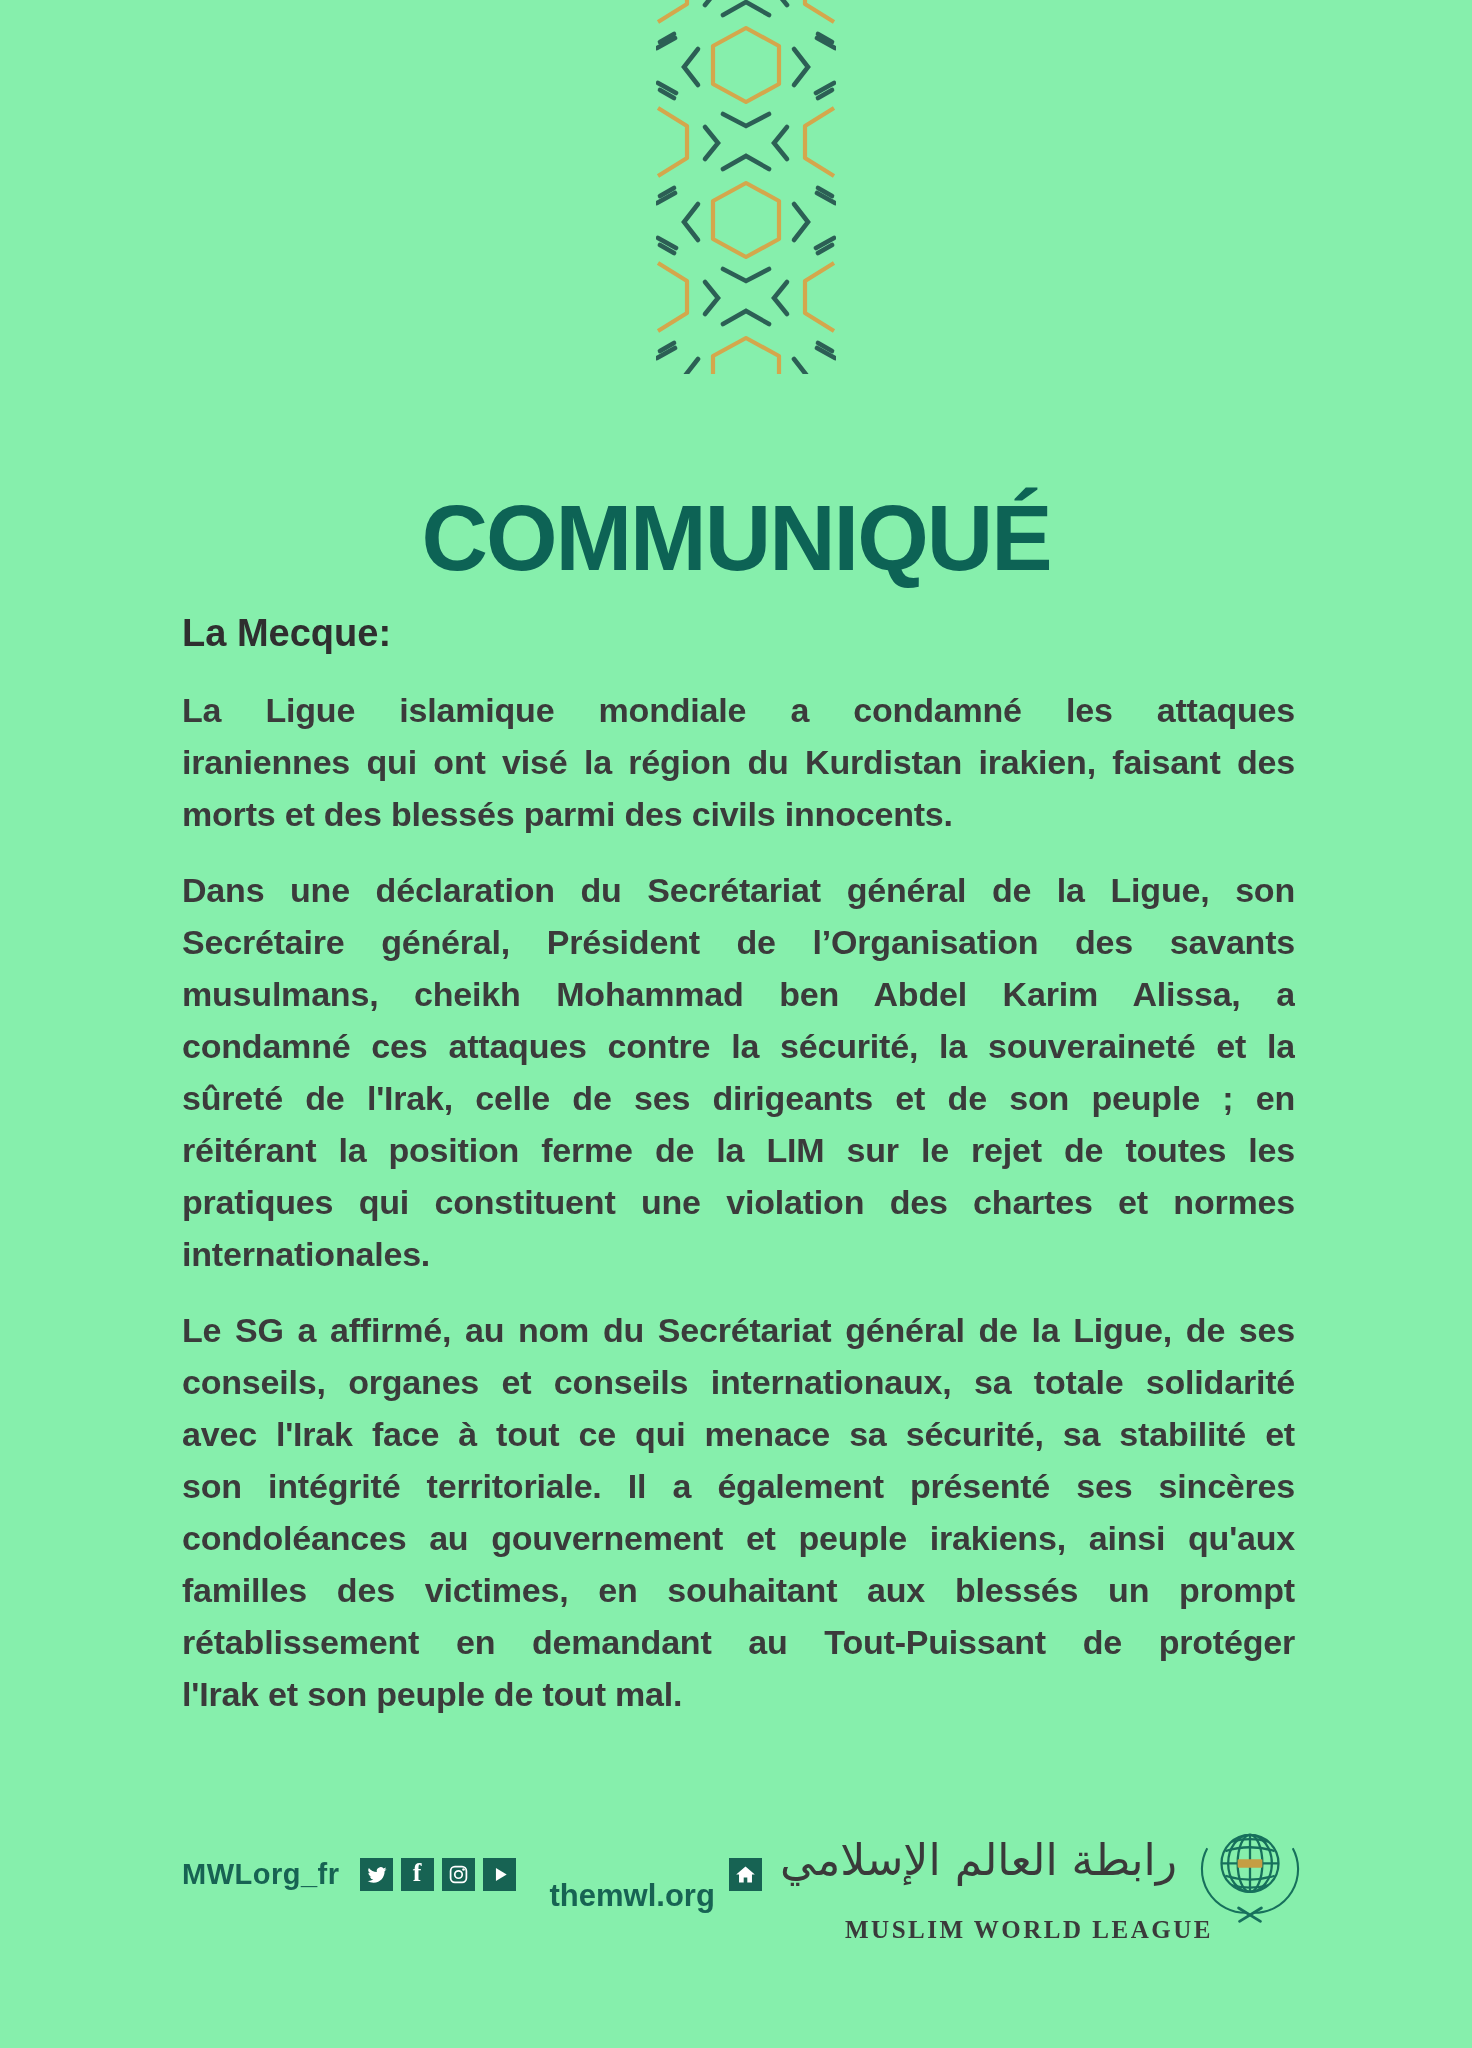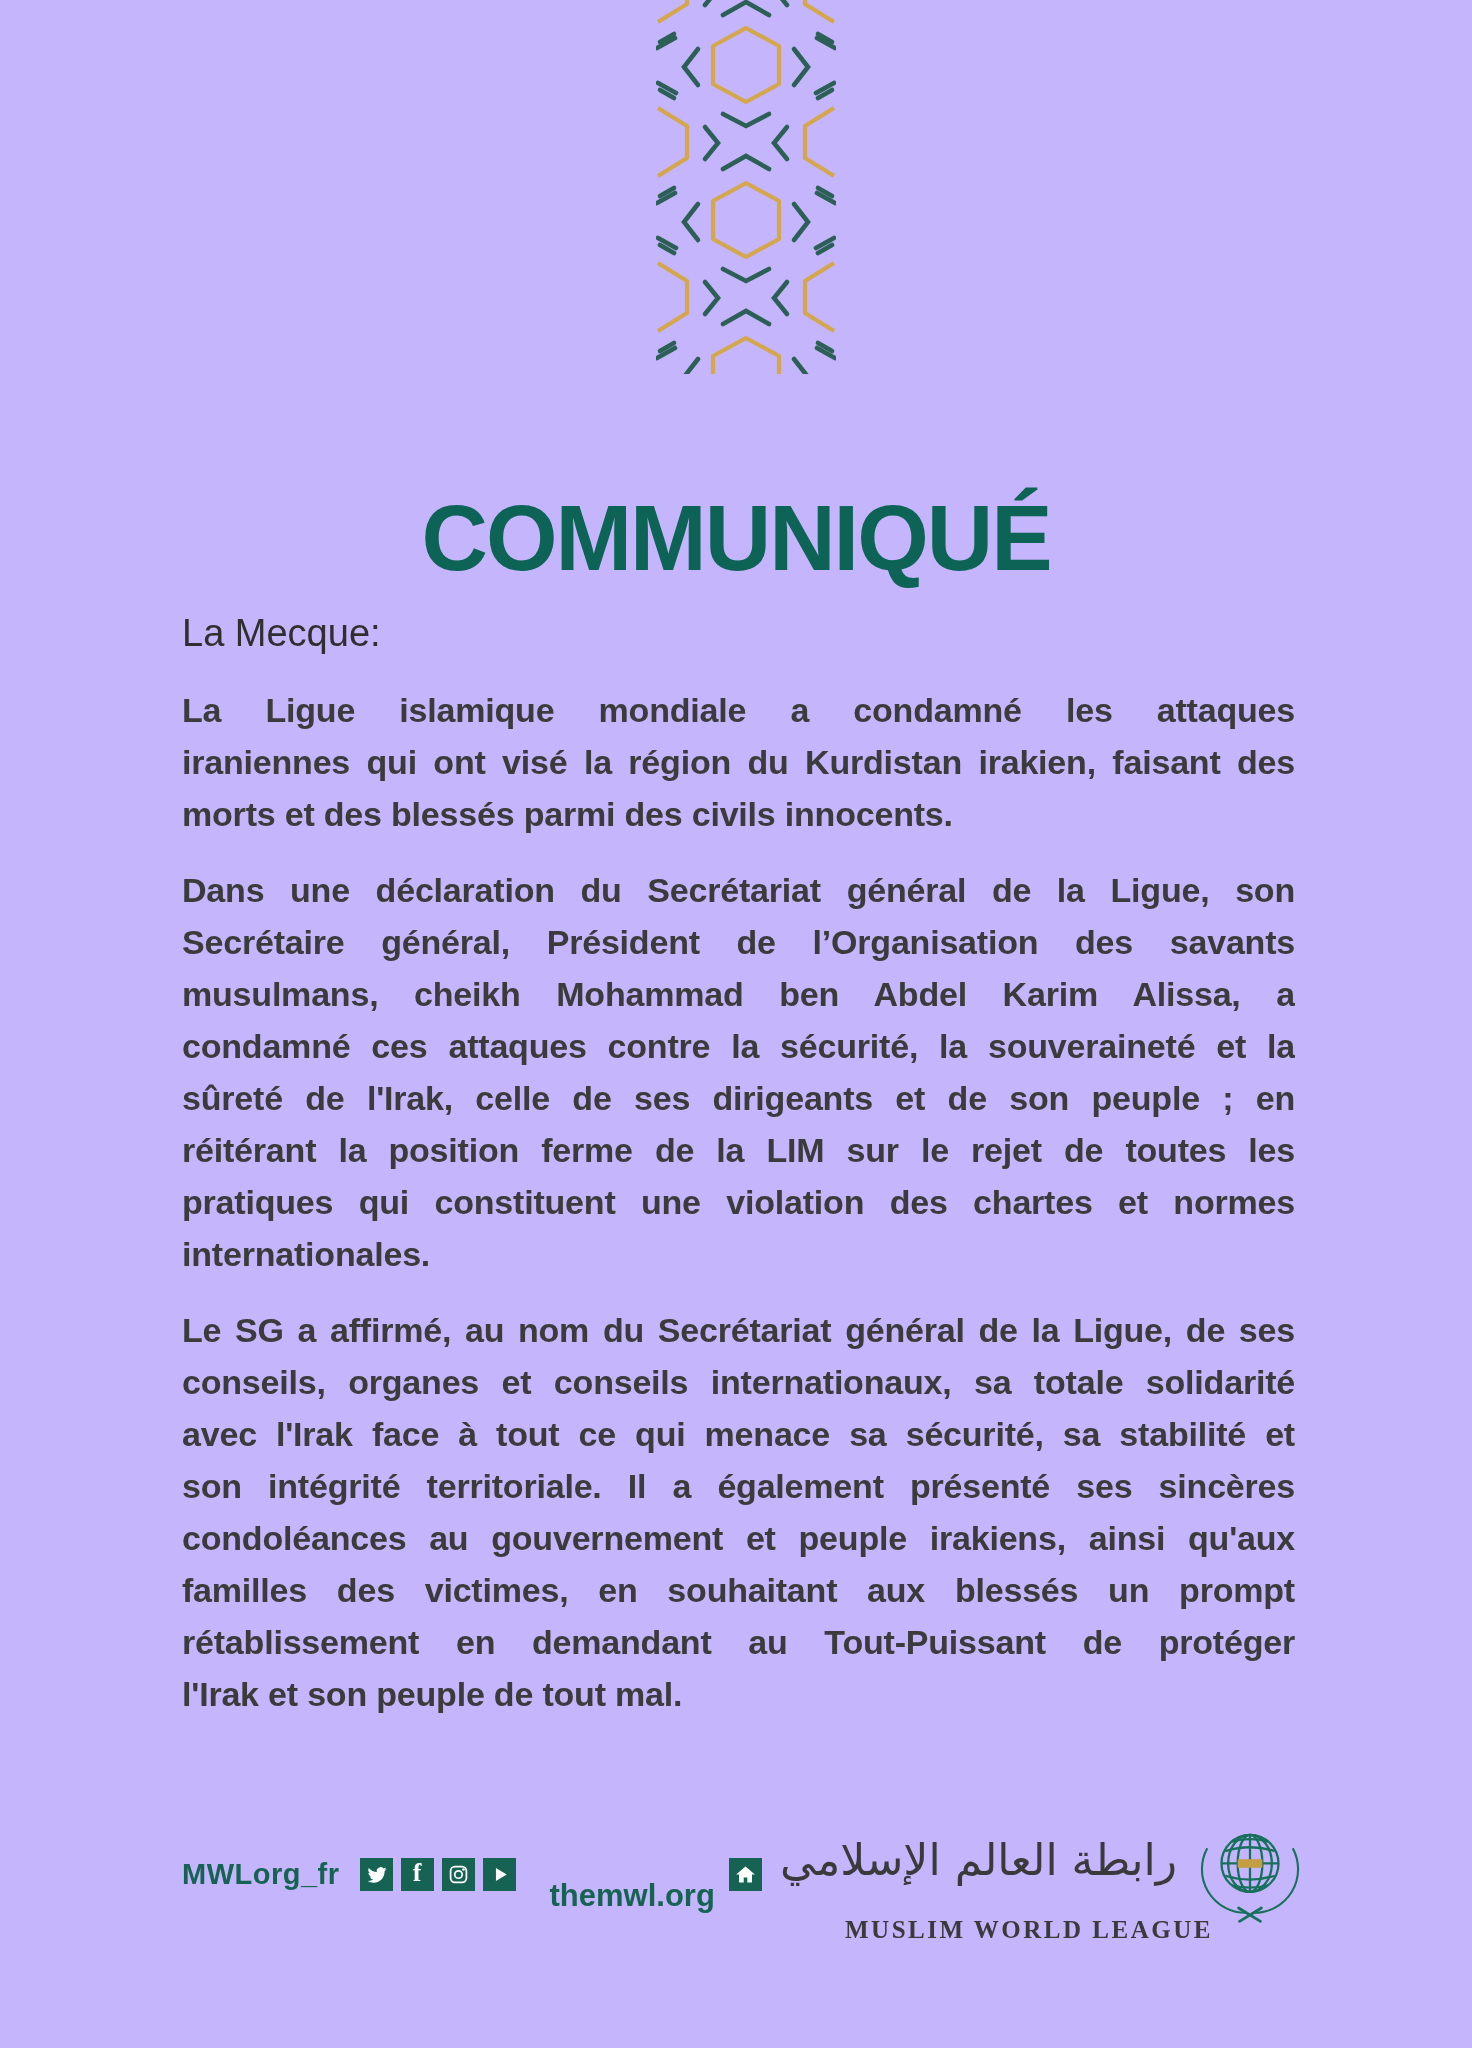--- a/index.html
+++ b/index.html
@@ -1,39 +1,39 @@
 <!DOCTYPE html>
 <html><head>
 <meta charset="utf-8">
 <style>
   html,body{margin:0;padding:0;background:#e8e8e8;}
   .page{
     position:relative;
     width:1472px;height:2048px;
     margin:0 auto;
-    background:#c4b5fd;
+    background:#86efac;
     overflow:hidden;
     font-family:"Liberation Sans", sans-serif;
     color:#3b3b3b;
   }
   
   .pattern-wrap{
     position:absolute; left:656px; top:0; width:180px; height:374px;
   }
   
   .title{
     position:absolute; left:0; right:0; top:424px;
     text-align:center;
     font-size:92px; font-weight:700; letter-spacing:-2px;
     color:#0d6355;
   }
   
   .dateline{
     position:absolute; left:182px; top:612px;
-    font-size:38px; font-weight:400; color:#2f2f2f;
+    font-size:38px; font-weight:700; color:#2f2f2f;
   }
   
   .body-text{
     position:absolute; left:182px; top:676px; width:1113px;
   }
   .para{ margin:8px 0 24px 0; }
   .tline{
     font-size:34px; font-weight:600; color:#3b3b3b;
     line-height:52px; height:52px; overflow:hidden;
     text-align:justify; text-align-last:justify;

